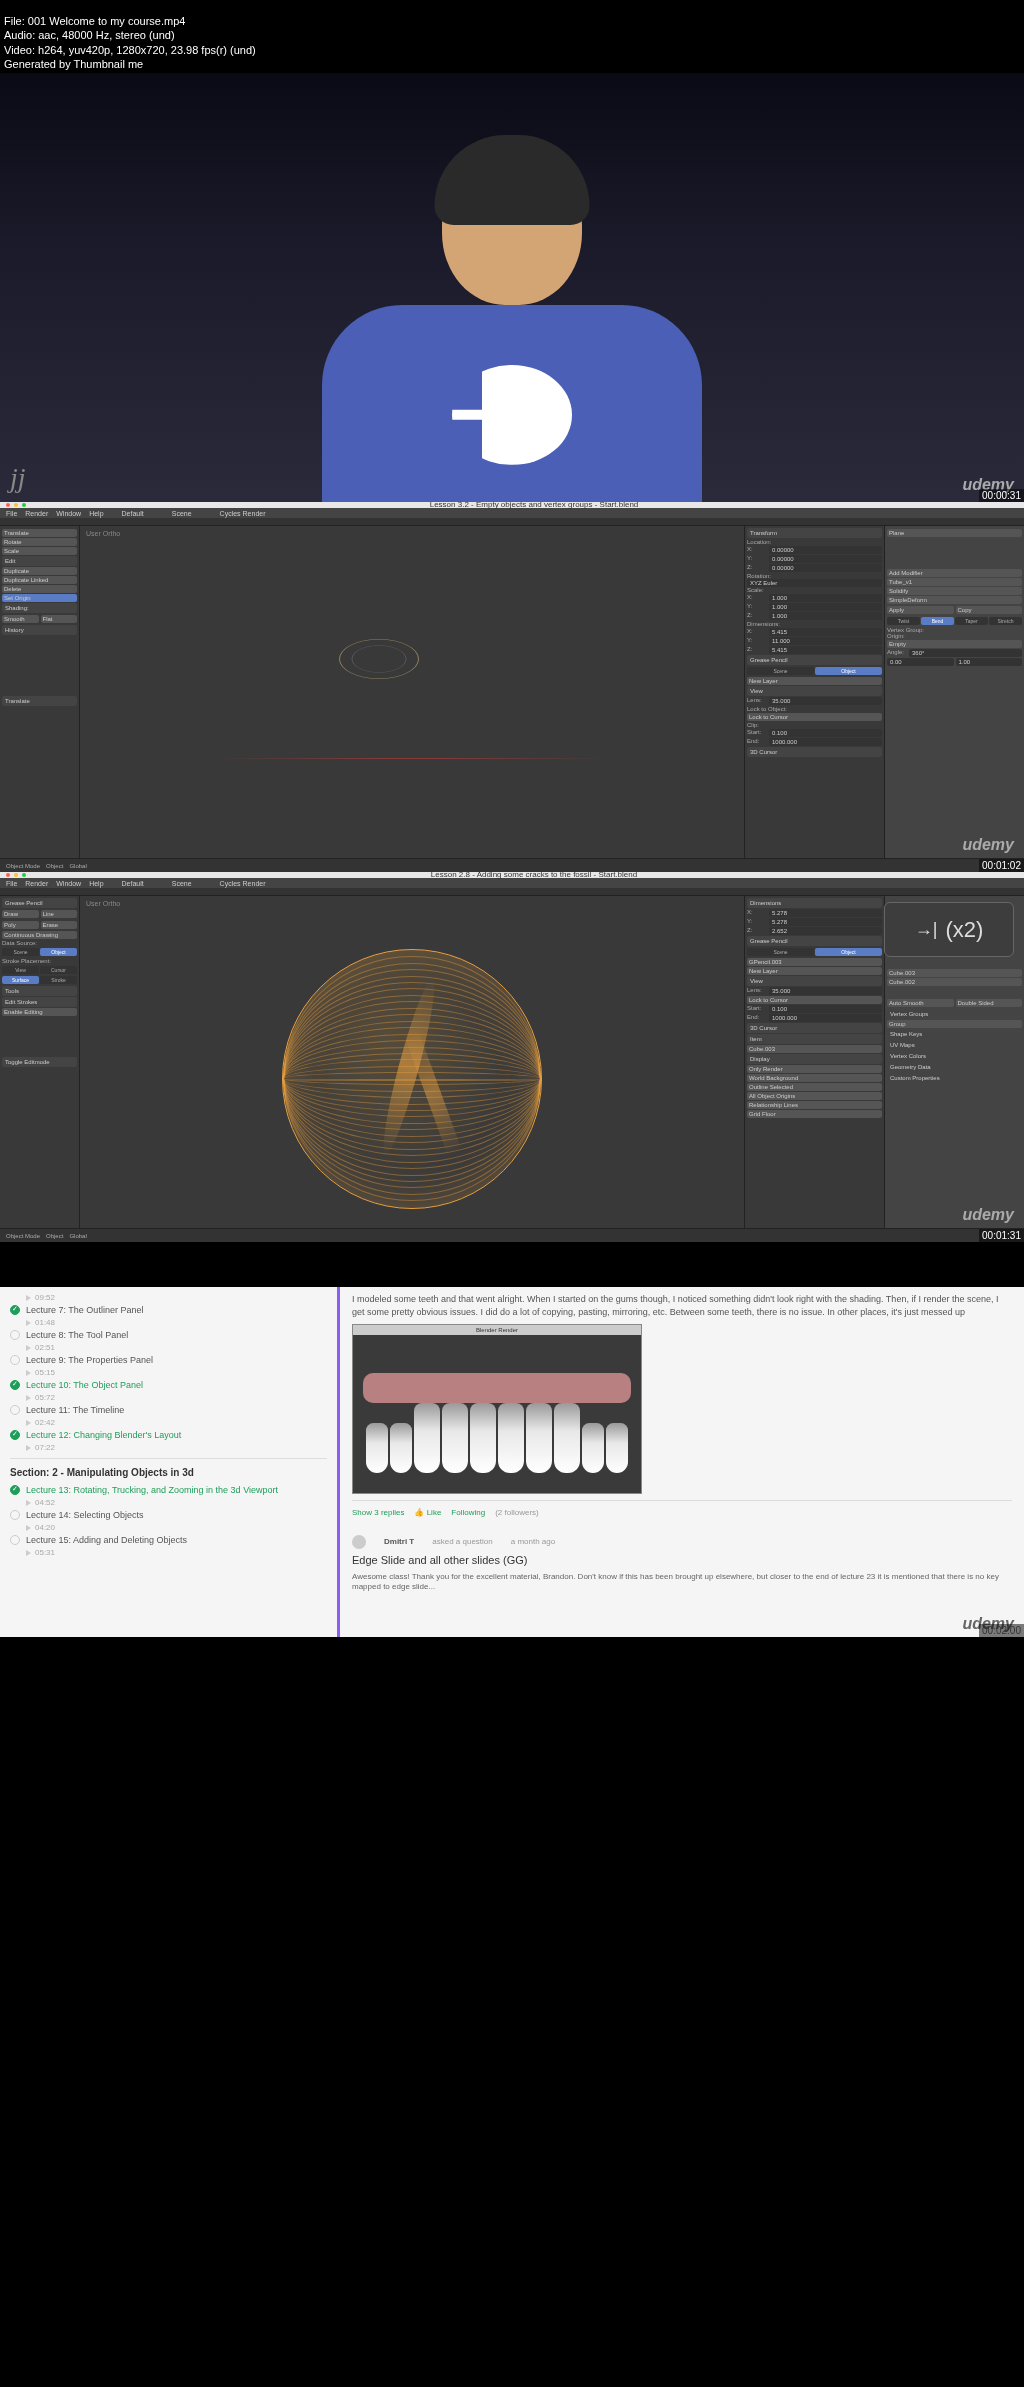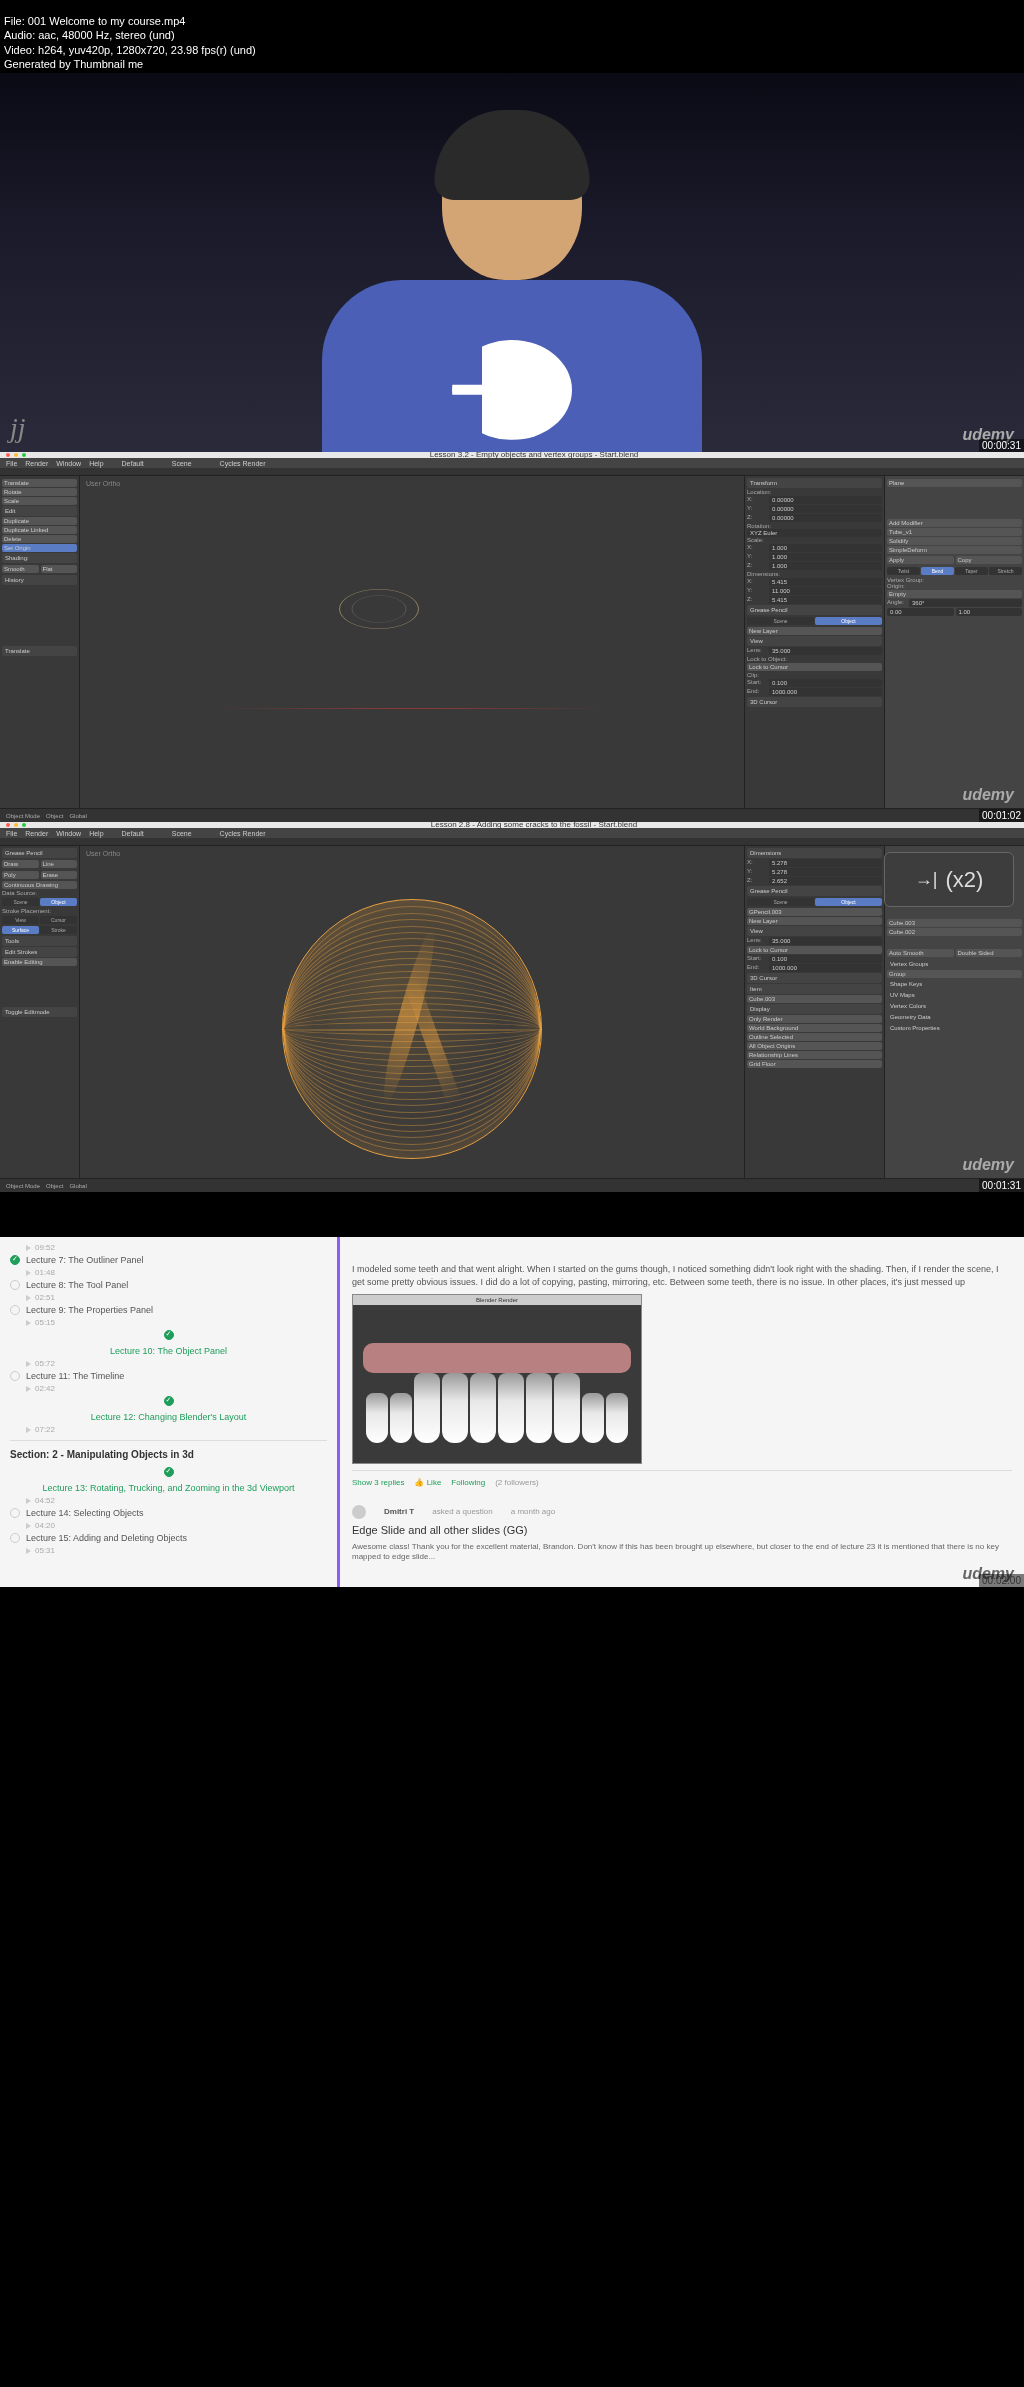--- a/index.html
+++ b/index.html
@@ -1,20 +1,20 @@
 <!DOCTYPE html>
 <html><head>
 <meta charset="utf-8">
 <style>
 * { margin: 0; padding: 0; box-sizing: border-box; font-family: Arial, sans-serif; }
 body { background: #000; color: #fff; font-size: 10px; }
 .metadata { padding: 2px 4px; font-family: 'Arial', sans-serif; font-size: 11px; line-height: 1.3; margin-top: 12px; }
 .metadata div { white-space: nowrap; }
 .thumb-container { position: relative; width: 100%; }
-.thumb1 { height: 379px; background: linear-gradient(180deg, #0a0a15 0%, #1a1a2a 40%, #2a2a3a 100%); position: relative; overflow: hidden; }
+.thumb1 { height: 429px; background: linear-gradient(180deg, #0a0a15 0%, #1a1a2a 40%, #2a2a3a 100%); position: relative; overflow: hidden; }
 .person-silhouette { position: absolute; left: 50%; top: 50%; transform: translate(-50%, -45%); width: 380px; height: 340px; }
 .head { width: 140px; height: 160px; background: #d4a574; border-radius: 50% 50% 45% 45%; position: absolute; left: 50%; top: 10px; transform: translateX(-50%); }
 .beanie { width: 155px; height: 90px; background: #2a2a2a; border-radius: 75px 75px 20px 20px; position: absolute; left: 50%; top: 0; transform: translateX(-50%); }
 .shoulders { width: 380px; height: 200px; background: #4a5fb5; border-radius: 80px 80px 0 0; position: absolute; bottom: -30px; }
 .shirt-logo { position: absolute; bottom: 10px; left: 50%; transform: translateX(-50%); width: 120px; height: 100px; background: #fff; border-radius: 50%; clip-path: polygon(25% 0, 100% 0, 100% 100%, 25% 100%, 25% 55%, 0 55%, 0 45%, 25% 45%); }
 .watermark-udemy { position: absolute; bottom: 8px; right: 10px; font-size: 16px; font-style: italic; color: #aaa; font-weight: bold; }
 .watermark-jj { position: absolute; bottom: 8px; left: 10px; font-size: 28px; font-style: italic; color: #888; font-family: cursive; }
 .timestamp { position: absolute; bottom: 0; right: 0; font-size: 10px; color: #fff; background: rgba(0,0,0,0.5); padding: 1px 3px; }
 
 .blender-frame { height: 370px; background: #393939; position: relative; }
@@ -52,28 +52,28 @@
 .crack1 { position: absolute; top: 10%; left: 45%; width: 20px; height: 70%; background: linear-gradient(180deg, transparent, rgba(232,160,64,0.6), transparent); transform: rotate(15deg); border-radius: 50%; }
 .crack2 { position: absolute; top: 30%; left: 55%; width: 15px; height: 50%; background: linear-gradient(180deg, transparent, rgba(232,160,64,0.5), transparent); transform: rotate(-20deg); }
 .x2-overlay { position: absolute; top: 30px; right: 10px; width: 130px; height: 55px; background: rgba(60,60,60,0.85); border: 1px solid #666; border-radius: 6px; display: flex; align-items: center; justify-content: center; font-size: 22px; color: #ddd; gap: 8px; }
 .tab-arrow { font-size: 18px; }
 
 .black-gap { height: 45px; background: #000; }
 
 .course-page { height: 350px; background: #f5f5f5; position: relative; color: #333; display: flex; }
 .course-left { width: 340px; padding: 6px 10px; border-right: 3px solid #8b5cf6; overflow: hidden; }
 .lecture-item { display: flex; align-items: center; gap: 6px; padding: 3px 0; font-size: 9px; color: #555; }
-.lecture-complete { color: #1e9e5a; flex-direction: column; }
+.lecture-complete { color: #1e9e5a; }
 .check-icon { width: 10px; height: 10px; border-radius: 50%; border: 1.5px solid #ccc; flex-shrink: 0; }
 .check-done { background: #1e9e5a; border-color: #1e9e5a; position: relative; }
 .check-done::after { content: "✓"; color: #fff; font-size: 7px; position: absolute; left: 1px; top: -1px; }
 .lecture-time { font-size: 8px; color: #aaa; margin-left: 16px; display: flex; gap: 4px; align-items: center; }
 .play-tiny { width: 0; height: 0; border-left: 5px solid #ccc; border-top: 3px solid transparent; border-bottom: 3px solid transparent; }
 .section-header { font-size: 10px; font-weight: bold; padding: 8px 0 4px; border-top: 1px solid #ddd; margin-top: 6px; }
-.course-right { flex: 1; padding: 6px 12px; font-size: 9px; color: #555; line-height: 1.4; margin-top: 20px; }
+.course-right { flex: 1; padding: 6px 12px; font-size: 9px; color: #555; line-height: 1.4; }
 .teeth-render { width: 290px; height: 170px; background: #3a3a3a; margin: 6px 0; border: 1px solid #888; position: relative; }
 .render-header { height: 10px; background: #ccc; font-size: 6px; color: #333; text-align: center; line-height: 10px; }
 .teeth-group { position: absolute; bottom: 20px; left: 10px; right: 10px; height: 100px; display: flex; align-items: flex-end; justify-content: center; }
 .tooth { width: 26px; height: 70px; background: linear-gradient(180deg, #999 0%, #e8e8e8 40%, #fff 100%); border-radius: 8px 8px 12px 12px; margin: 0 1px; }
 .tooth-sm { height: 50px; width: 22px; }
 .gums { position: absolute; top: 0; left: 0; right: 0; height: 30px; background: #b88080; border-radius: 10px; }
 .qa-actions { display: flex; gap: 10px; font-size: 8px; color: #1e9e5a; padding: 6px 0; border-top: 1px solid #ddd; margin-top: 4px; }
 .qa-item { margin-top: 10px; }
 .qa-user { display: flex; gap: 18px; align-items: center; font-size: 8px; }
 .avatar { width: 14px; height: 14px; border-radius: 50%; background: #ccc; }

